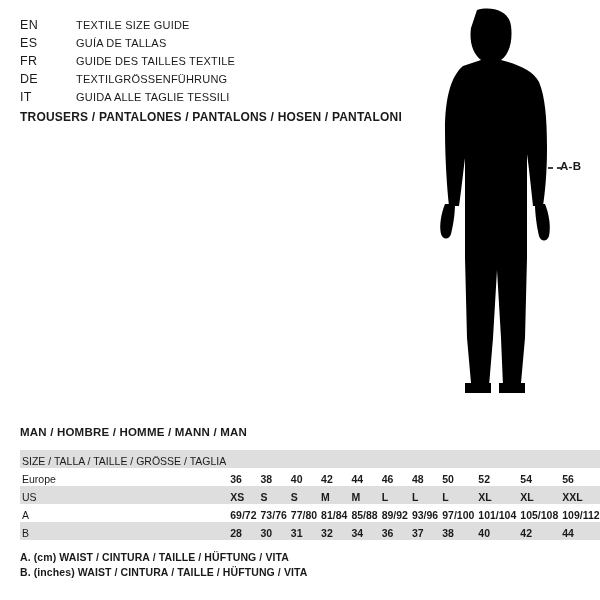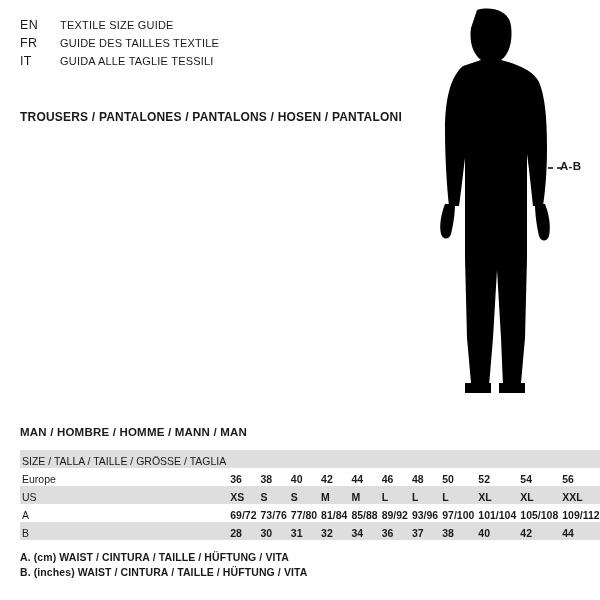--- a/index.html
+++ b/index.html
@@ -27,20 +27,21 @@
     position: absolute;
     top: 16px;
     left: 20px;
     width: 400px;
   }
   .lang-row {
     display: flex;
     align-items: flex-end;
     height: 18px;
     line-height: 18px;
+    gap: 16px;
   }
   .lang-code {
     width: 40px;
     font-size: 12.5px;
     letter-spacing: .3px;
   }
   .lang-text {
     font-size: 11px;
     letter-spacing: .2px;
   }
@@ -123,22 +124,30 @@
 <body>
 
 <div class="page">
 
   <div class="lang-block">
     <div class="lang-row">
       <span class="lang-code">EN</span>
       <span class="lang-text">TEXTILE SIZE GUIDE</span>
     </div>
     <div class="lang-row">
+      <span class="lang-code">ES</span>
+      <span class="lang-text">GUÍA DE TALLAS</span>
+    </div>
+    <div class="lang-row">
       <span class="lang-code">FR</span>
       <span class="lang-text">GUIDE DES TAILLES TEXTILE</span>
+    </div>
+    <div class="lang-row">
+      <span class="lang-code">DE</span>
+      <span class="lang-text">TEXTILGRÖSSENFÜHRUNG</span>
     </div>
     <div class="lang-row">
       <span class="lang-code">IT</span>
       <span class="lang-text">GUIDA ALLE TAGLIE TESSILI</span>
     </div>
   </div>
 
   <div class="garment-title">TROUSERS / PANTALONES / PANTALONS / HOSEN / PANTALONI</div>
 
   <div class="figure-wrap">

